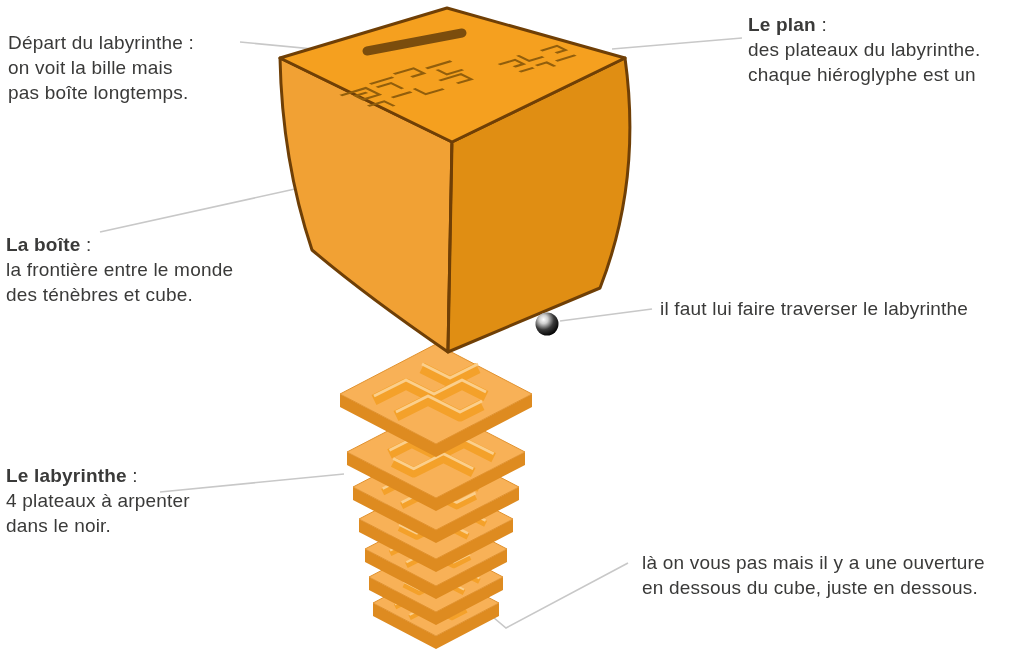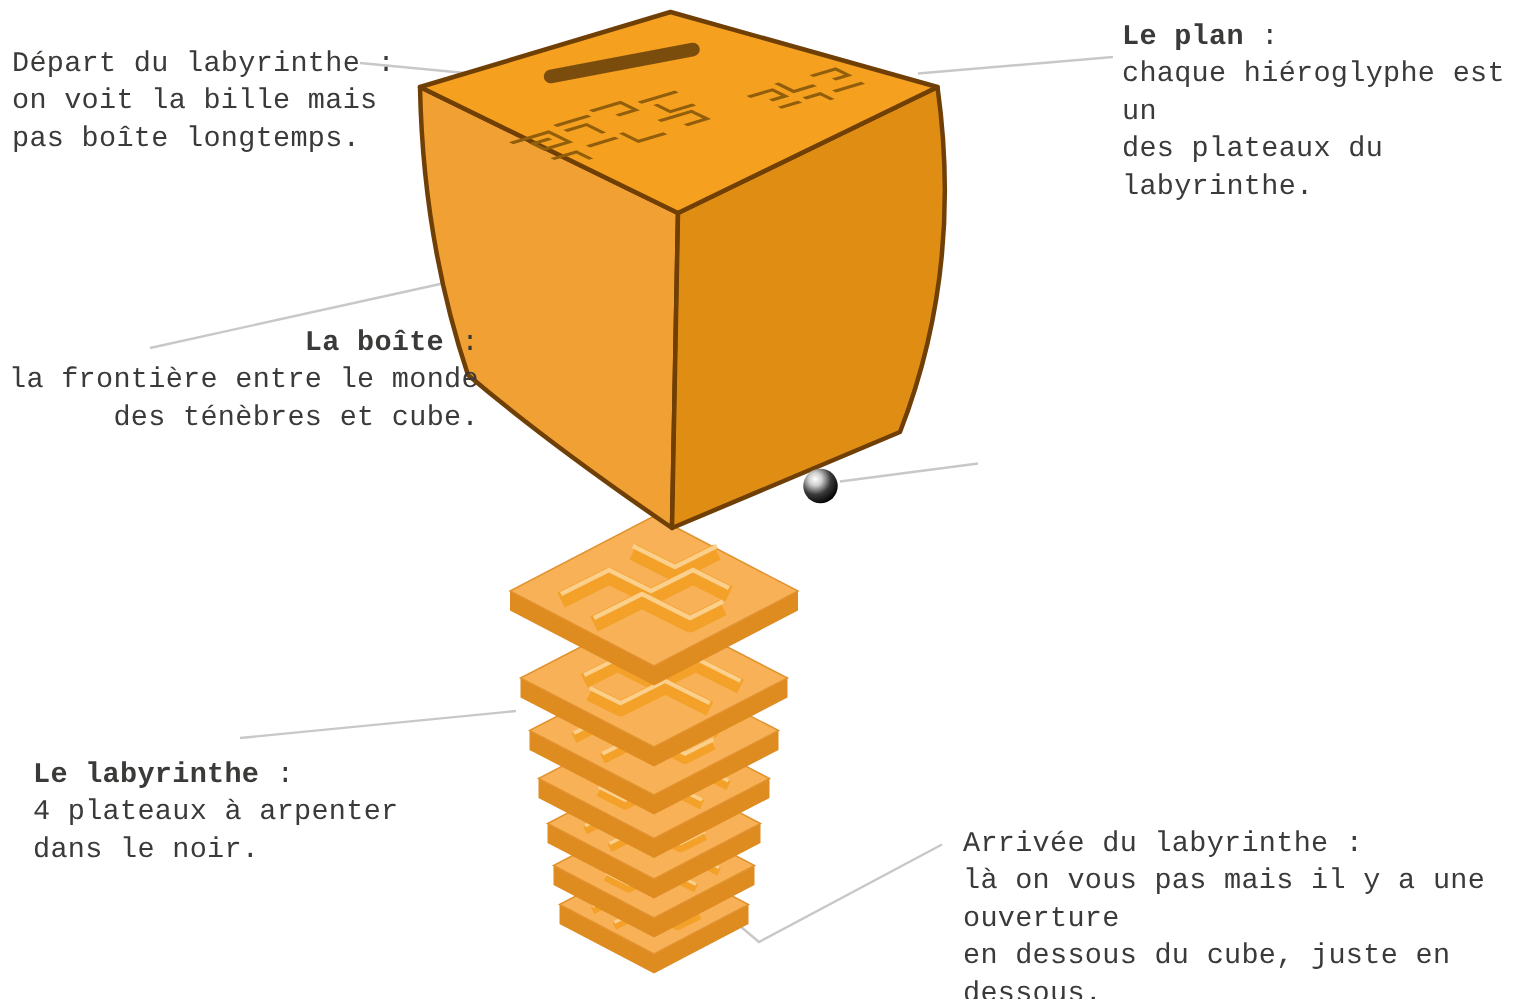--- a/index.html
+++ b/index.html
@@ -1,19 +1,19 @@
 <!DOCTYPE html>
 <html style="--background: #FFFFFF; --text: #3A3A39; --leader: #C8C8C8; --cube-top: #F5A01F; --cube-left: #F1A134; --cube-right: #E08E13; --cube-outline: #6F3F06; --cube-glyph: #915E0C; --slot: #7B4D0D; --layer-top: #F8B157; --layer-side: #DE8B20; --layer-edge: #E1922F; --layer-wall: #F4A12A; --layer-wall-highlight: #FBCF8C; --ball: #000000;"><head>
 <meta charset="utf-8">
 <style>
   html,body{margin:0;padding:0;background:#fff;}
   .canvas{
     position:relative;width:1013px;height:666px;overflow:hidden;
     background:var(--background,#ffffff);
-    font-family:Liberation Mono, monospace;
+    font-family:Liberation Sans, sans-serif;
   }
   svg.scene{position:absolute;left:0;top:0;}
   .label{position:absolute;font-size:19px;line-height:25px;color:var(--text,#3a3a39);letter-spacing:.2px;}
   .label b{font-weight:700;}
   .leader{stroke:var(--leader,#c8c8c8);stroke-width:1.6;fill:none;}
   .cube-top{fill:var(--cube-top,#f5a01f);stroke:var(--cube-outline,#6f3f06);stroke-width:3;stroke-linejoin:round;}
   .cube-left{fill:var(--cube-left,#f1a134);stroke:var(--cube-outline,#6f3f06);stroke-width:3;stroke-linejoin:round;}
   .cube-right{fill:var(--cube-right,#e08e13);stroke:var(--cube-outline,#6f3f06);stroke-width:3;stroke-linejoin:round;}
   .front-edge{stroke:var(--cube-outline,#6f3f06);stroke-width:2.4;}
   .glyphs{stroke:var(--cube-glyph,#915e0c);stroke-width:3.2;fill:none;stroke-linecap:square;}
@@ -115,38 +115,38 @@
   </svg>
 
   <div class="label" style="left:8px;top:30px;">
     <div><b></b><span>Départ du labyrinthe :</span></div>
     <div>on voit la bille mais</div>
     <div>pas boîte longtemps.</div>
   </div>
 
   <div class="label" style="left:748px;top:12px;">
     <div><b>Le plan</b><span> :</span></div>
+    <div>des plateaux du labyrinthe.</div>
     <div>chaque hiéroglyphe est un</div>
-    <div>des plateaux du labyrinthe.</div>
   </div>
 
-  <div class="label" style="left:6px;top:216px;text-align:right;">
+  <div class="label" style="left:6px;top:232px;">
     <div><b>La boîte</b><span> :</span></div>
     <div>la frontière entre le monde</div>
     <div>des ténèbres et cube.</div>
   </div>
 
   <div class="label" style="left:660px;top:296px;">
+    <div>il faut lui faire traverser le  labyrinthe</div>
   </div>
 
-  <div class="label" style="left:6px;top:504px;margin-left:16px;">
+  <div class="label" style="left:6px;top:463px;">
     <div><b>Le labyrinthe</b><span> :</span></div>
     <div>4 plateaux à arpenter</div>
     <div>dans le noir.</div>
   </div>
 
   <div class="label" style="left:642px;top:550px;">
-    <div><b></b><span>Arrivée du labyrinthe :</span></div>
     <div>là on vous pas mais il y a une ouverture</div>
     <div>en dessous du cube, juste en dessous.</div>
   </div>
 
 </div>
 
 </body></html>

